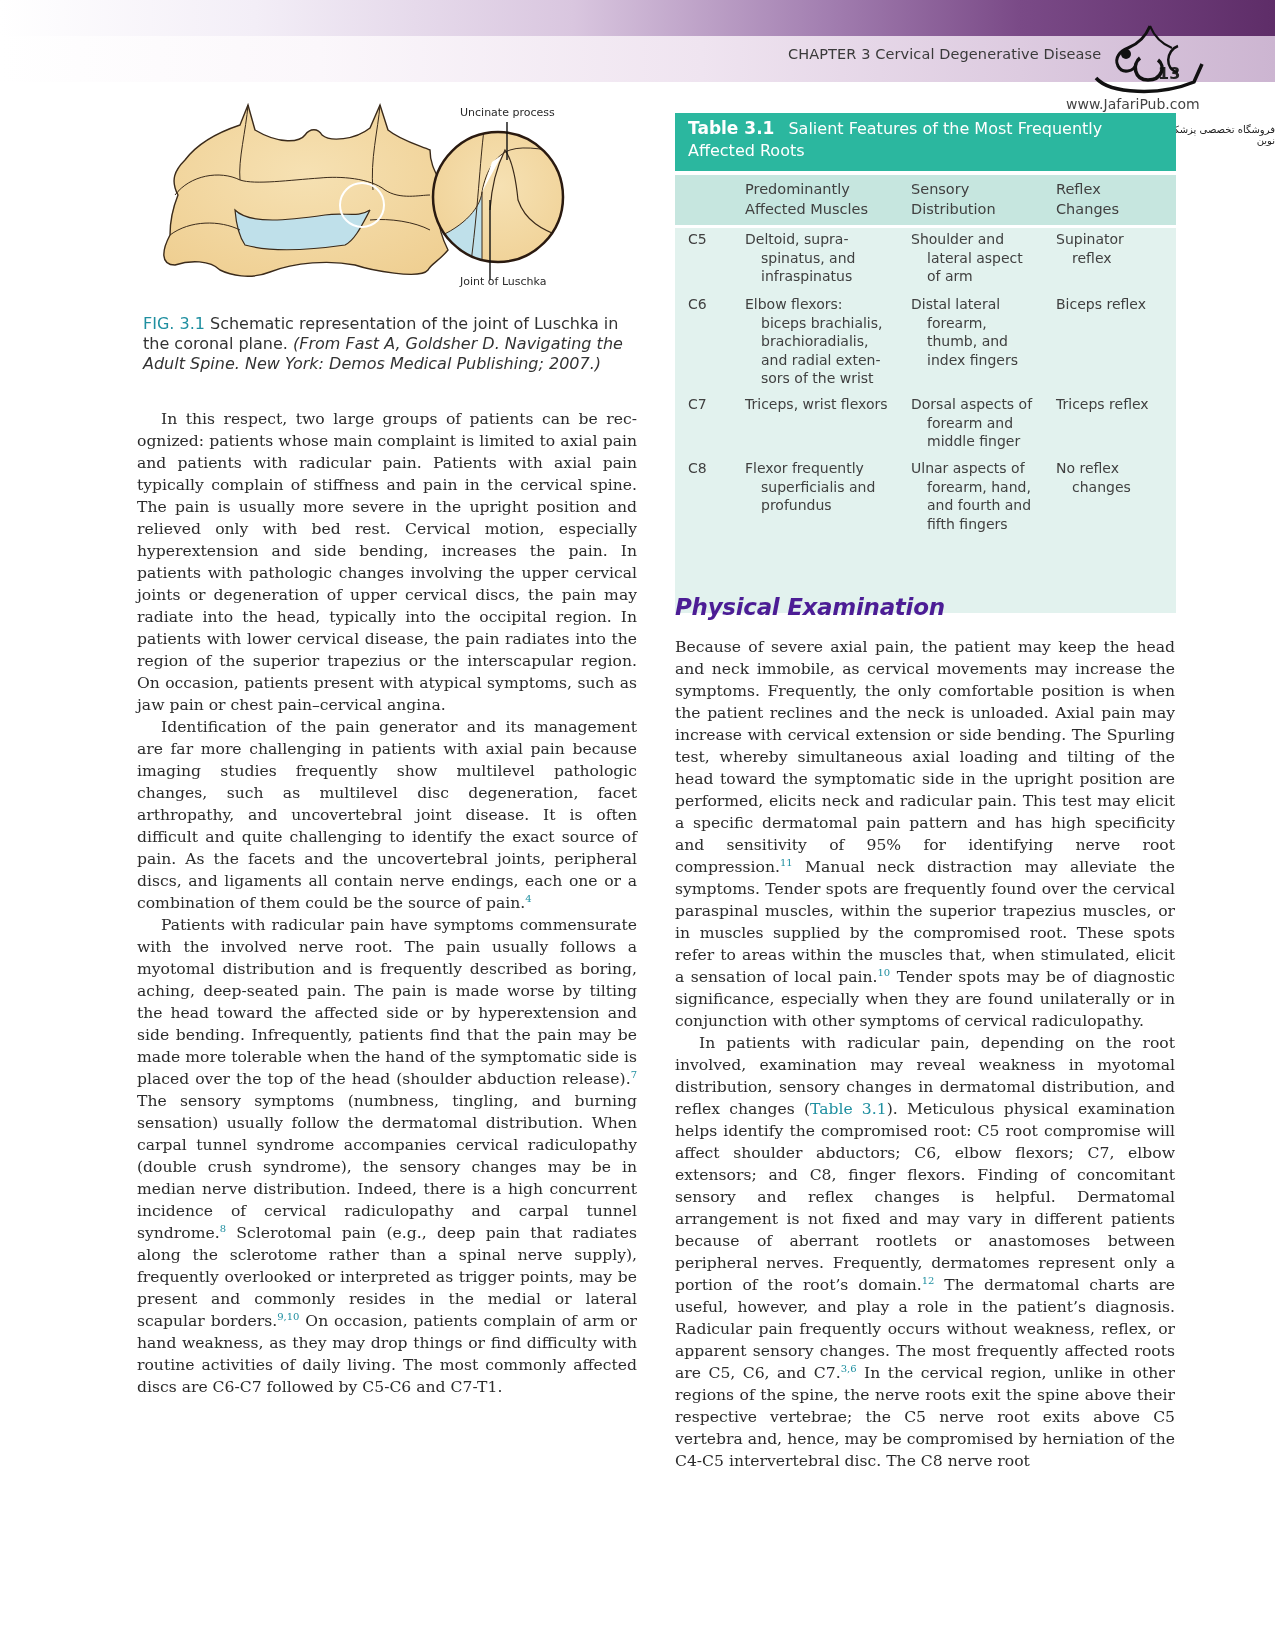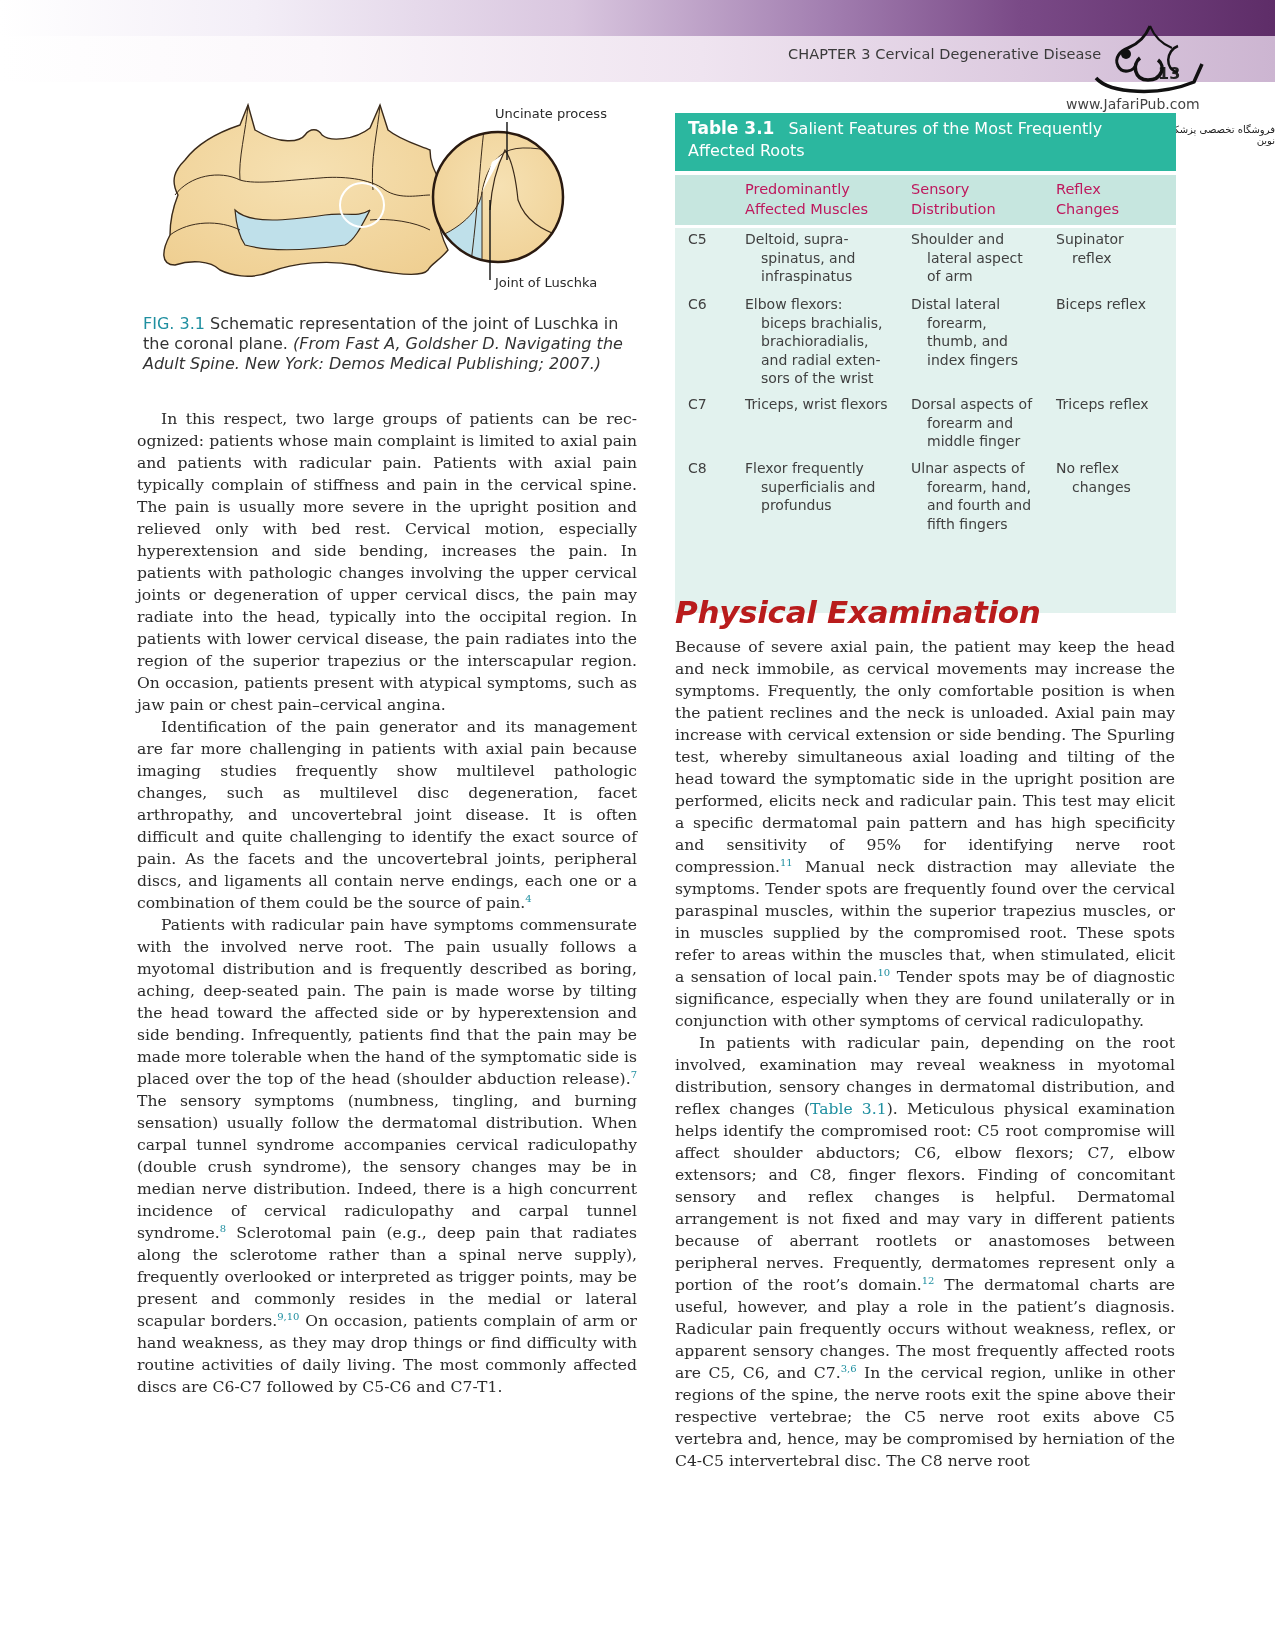--- a/index.html
+++ b/index.html
@@ -29,21 +29,21 @@
   }
   .watermark-fa {
     position: absolute; left: 1128px; top: 124px; direction: rtl;
     font-family: "DejaVu Sans", sans-serif; font-size: 10px; color: #222;
   }
 
   
   .figure { position: absolute; left: 130px; top: 100px; width: 510px; height: 280px; }
   .figure svg { position: absolute; left: 0; top: 0; }
   .fig-label {
-    position: absolute; font-family: "DejaVu Sans", sans-serif; font-size: 13px; color: #2a2a2a; margin-left: 35px;
+    position: absolute; font-family: "DejaVu Sans", sans-serif; font-size: 11px; color: #2a2a2a;
   }
   .fig-caption {
     position: absolute; left: 143px; top: 314px; width: 505px;
     font-family: "DejaVu Sans", sans-serif; font-size: 16px; line-height: 20px; color: #333;
     text-align: left;
   }
   .fig-caption .fig-num { color: #1f8fa0; font-weight: normal; }
   .fig-caption .fig-source { font-style: italic; }
 
   
@@ -54,40 +54,40 @@
   .col-left { left: 137px; top: 408px; width: 500px; }
   .col-right { left: 675px; top: 636px; width: 500px; }
   .col p { text-indent: 24px; hyphens: manual; }
   .col p.noindent { text-indent: 0; }
   .col sup { font-size: 10px; color: #1f8fa0; line-height: 0; vertical-align: super; }
   .col .xref { color: #1f8fa0; }
 
   .section-heading {
     position: absolute; left: 675px; top: 594px;
     font-family: "DejaVu Sans", sans-serif; font-style: italic; font-weight: bold;
-    font-size: 31px; color: #b91c1c; letter-spacing: -0.3px;
+    font-size: 23px; color: #4c1d95; letter-spacing: -0.3px;
   }
 
   
   .table-box {
     position: absolute; left: 675px; top: 113px; width: 501px; height: 500px;
     background: #e2f2ee;
   }
   .table-title {
     position: absolute; left: 0; top: 0; width: 501px; height: 58px;
     background: #2bb79f; color: #ffffff; padding: 4px 13px;
     font-family: "DejaVu Sans", sans-serif; font-size: 16px; line-height: 22px;
   }
   .table-title .tnum { font-weight: bold; font-size: 17px; margin-right: 14px; }
   .table-header {
     position: absolute; left: 0; top: 62px; width: 501px; height: 50px;
     background: #c6e6df;
   }
   .th, .td {
-    position: absolute; font-family: "DejaVu Sans", sans-serif; color: #be185d;
+    position: absolute; font-family: "DejaVu Sans", sans-serif; color: #404040;
   }
   .th { font-size: 14.5px; line-height: 20px; font-weight: normal; }
   .td { font-size: 14px; line-height: 18.5px; color: #404040; }
   .td .hang { display: block; padding-left: 16px; }
   .divider-white { position: absolute; left: 0; top: 58px; width: 501px; height: 4px; background: #ffffff; }
   .divider-white2 { position: absolute; left: 0; top: 112px; width: 501px; height: 3px; background: #ffffff; }
 </style>
 </head>
 <body>
 

